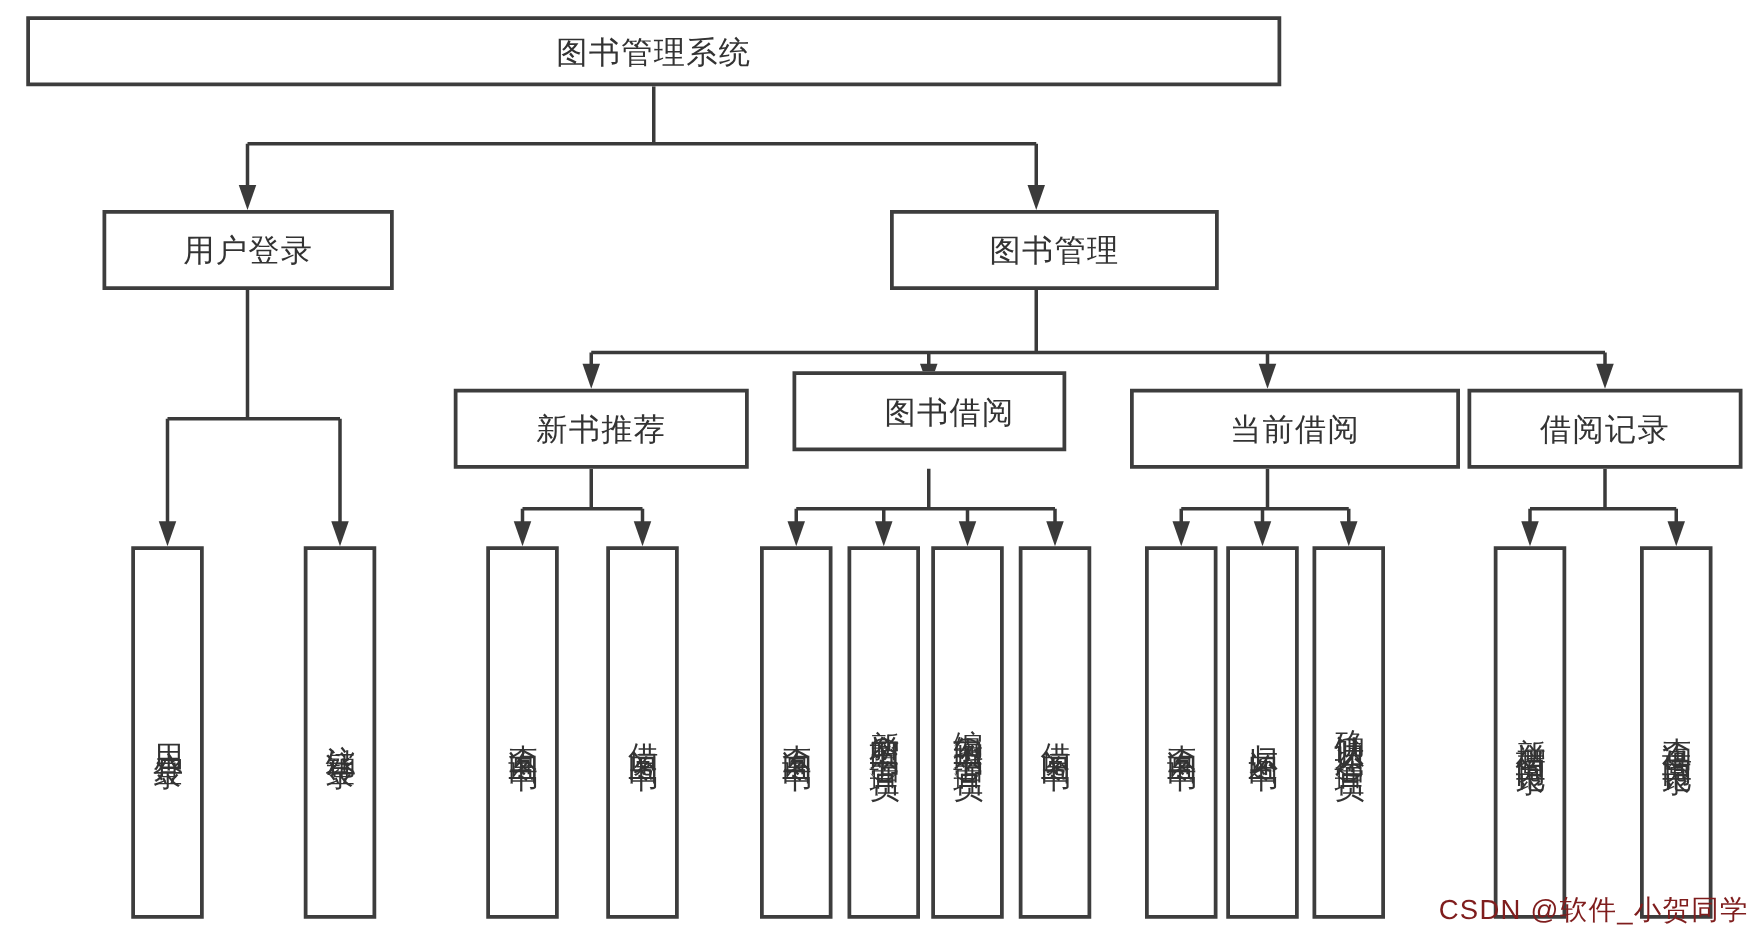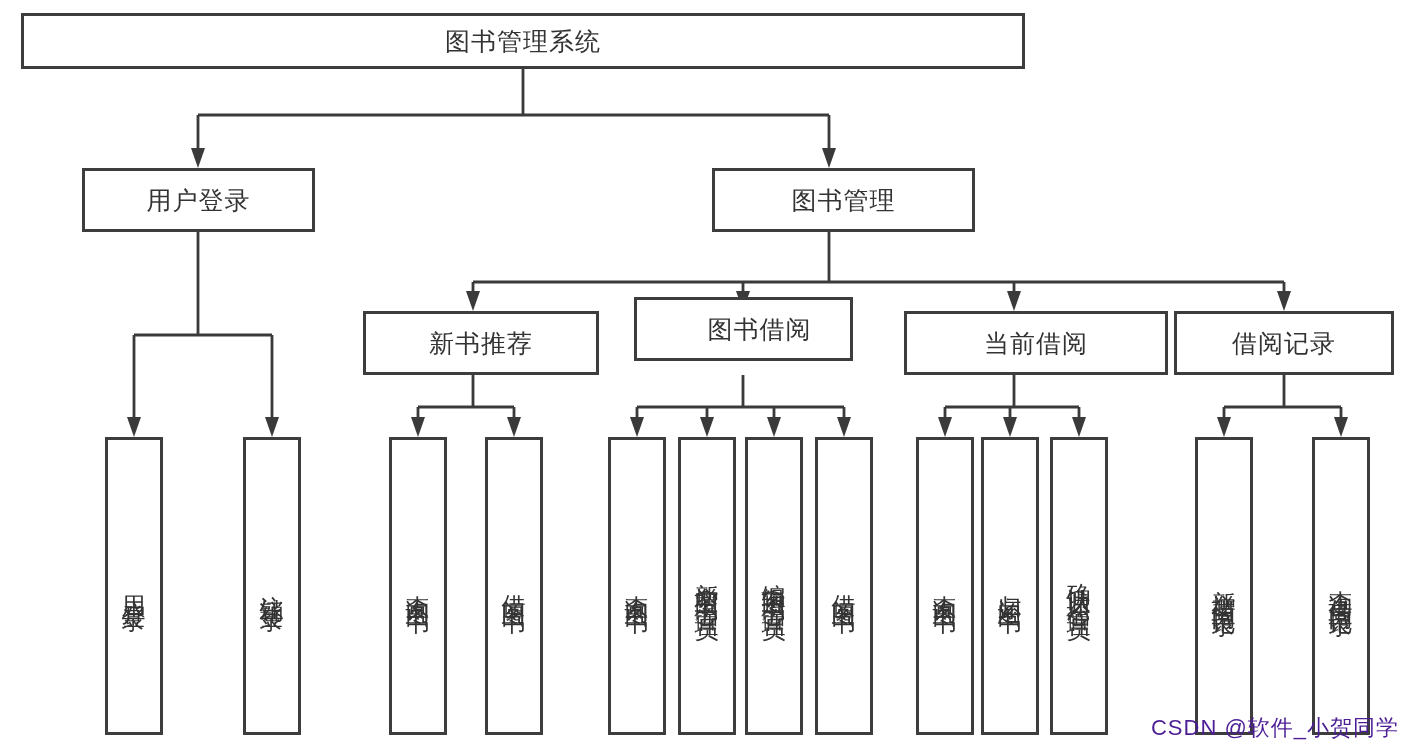--- a/index.html
+++ b/index.html
@@ -37,21 +37,21 @@
     line-height: 1.05;
     letter-spacing: 5px;
     white-space: nowrap;
     color: #333333;
   }
   .watermark {
     position: absolute;
     right: 6px;
     top: 713px;
     font-size: 22px;
-    color: #4c1d95;
+    color: #7f1d1d;
     letter-spacing: 1px;
     z-index: 5;
   }
 </style>
 </head>
 <body>
 
 <div class="canvas">
 
   <svg class="connectors" width="1405" height="747" viewBox="0 0 1405 747" fill="none" xmlns="http://www.w3.org/2000/svg">

